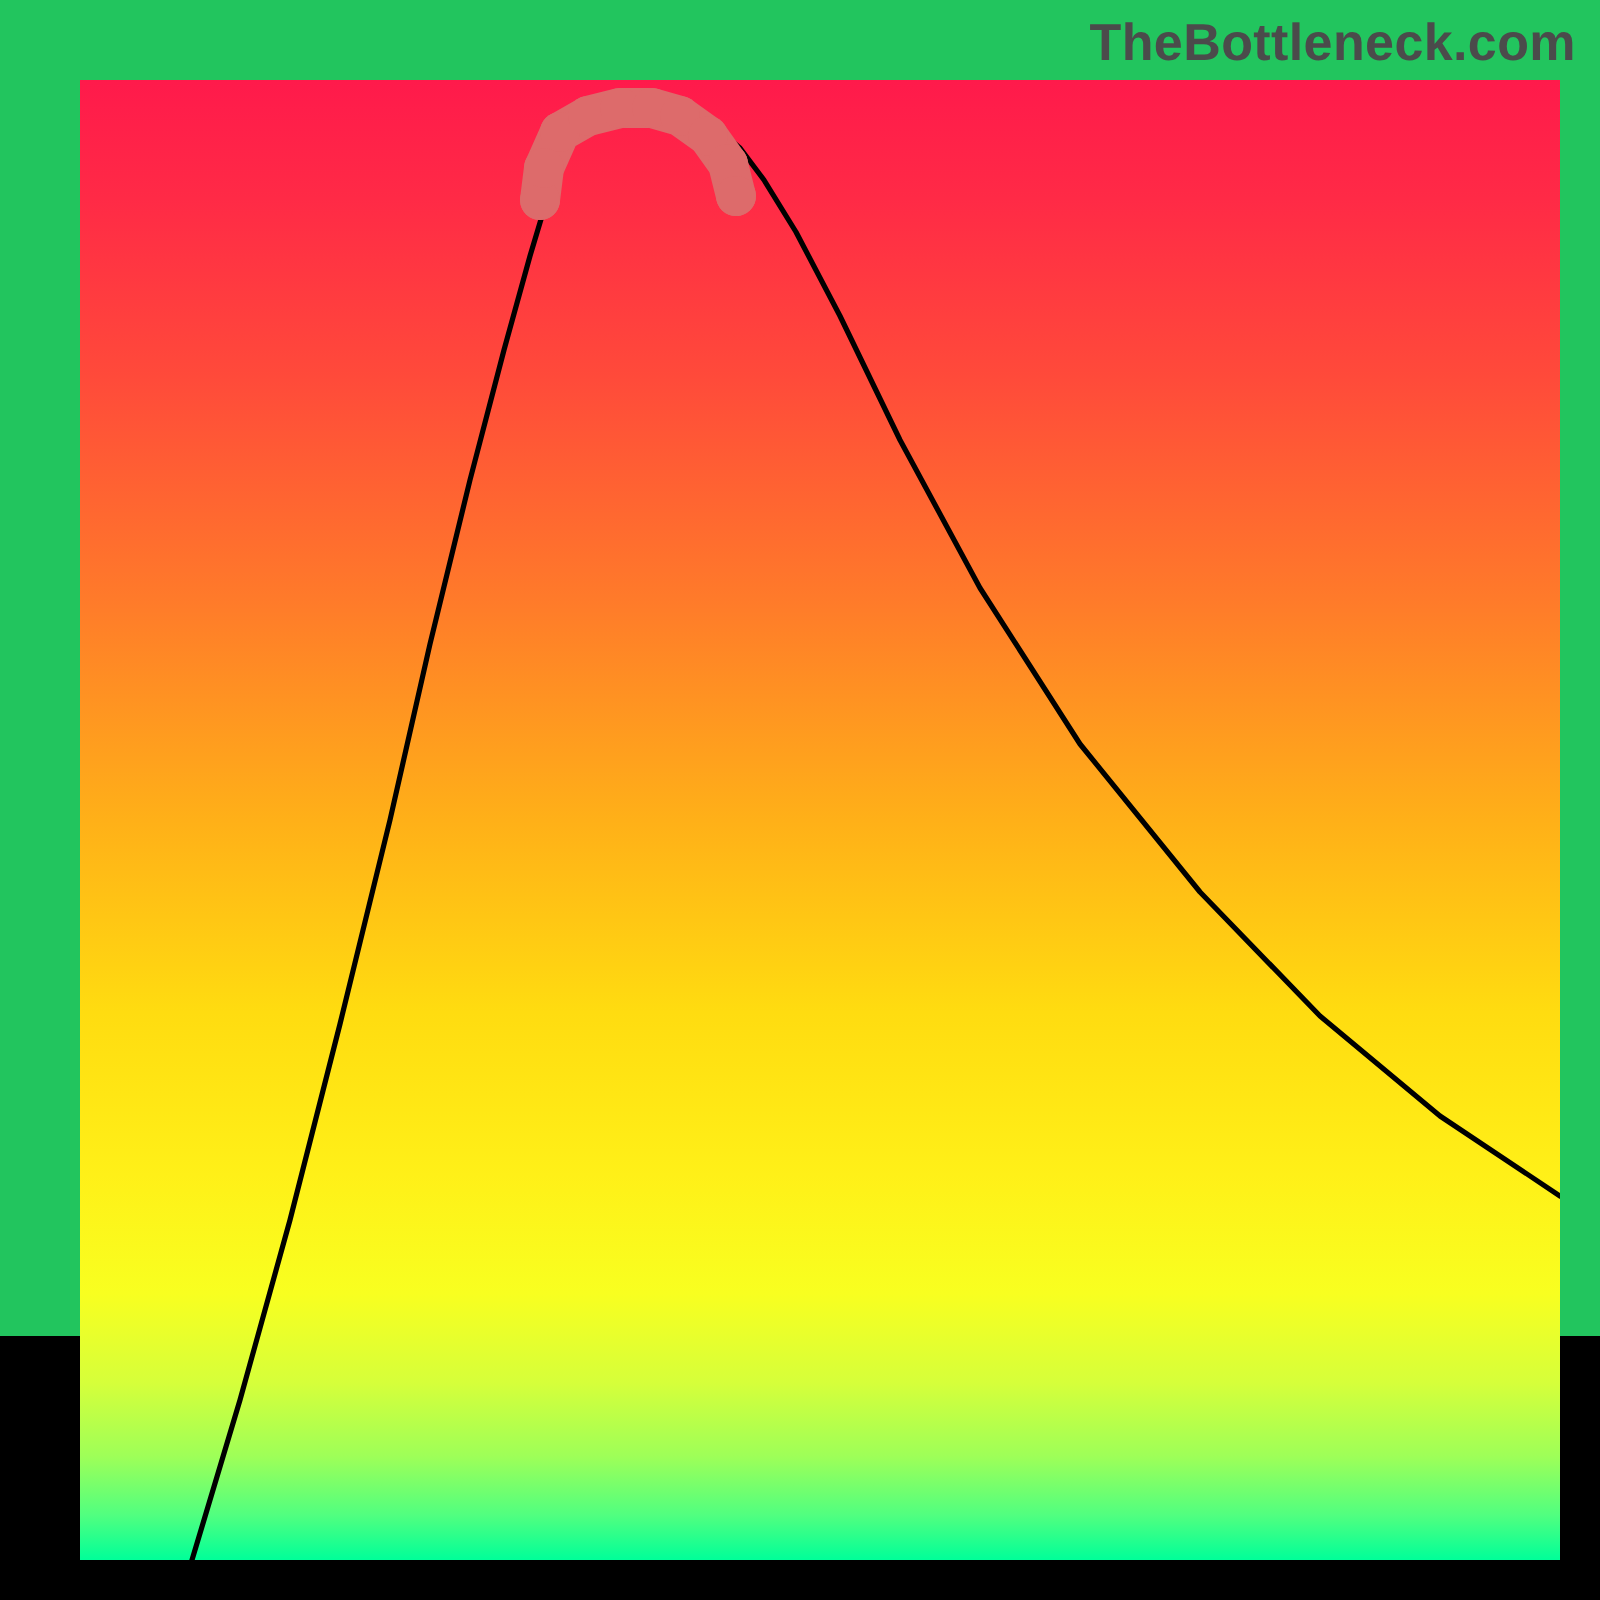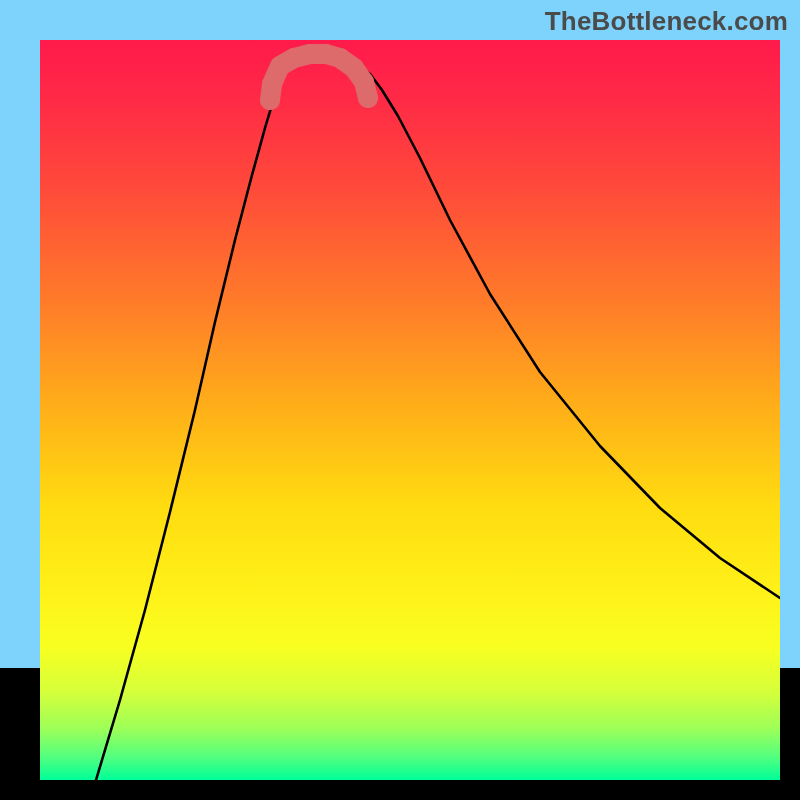--- a/index.html
+++ b/index.html
@@ -9,21 +9,21 @@
     height: 800px;
     background: #000;
     overflow: hidden;
   }
   .frame {
     position: absolute;
     left: 0;
     top: 0;
     width: 800px;
     height: 668px;
-    background: #7dd3fc;
+    background: #22c55e;
   }
   .plot-area {
     position: absolute;
     left: 40px;
     top: 40px;
     width: 740px;
     height: 740px;
     overflow: hidden;
   }
   .watermark {

